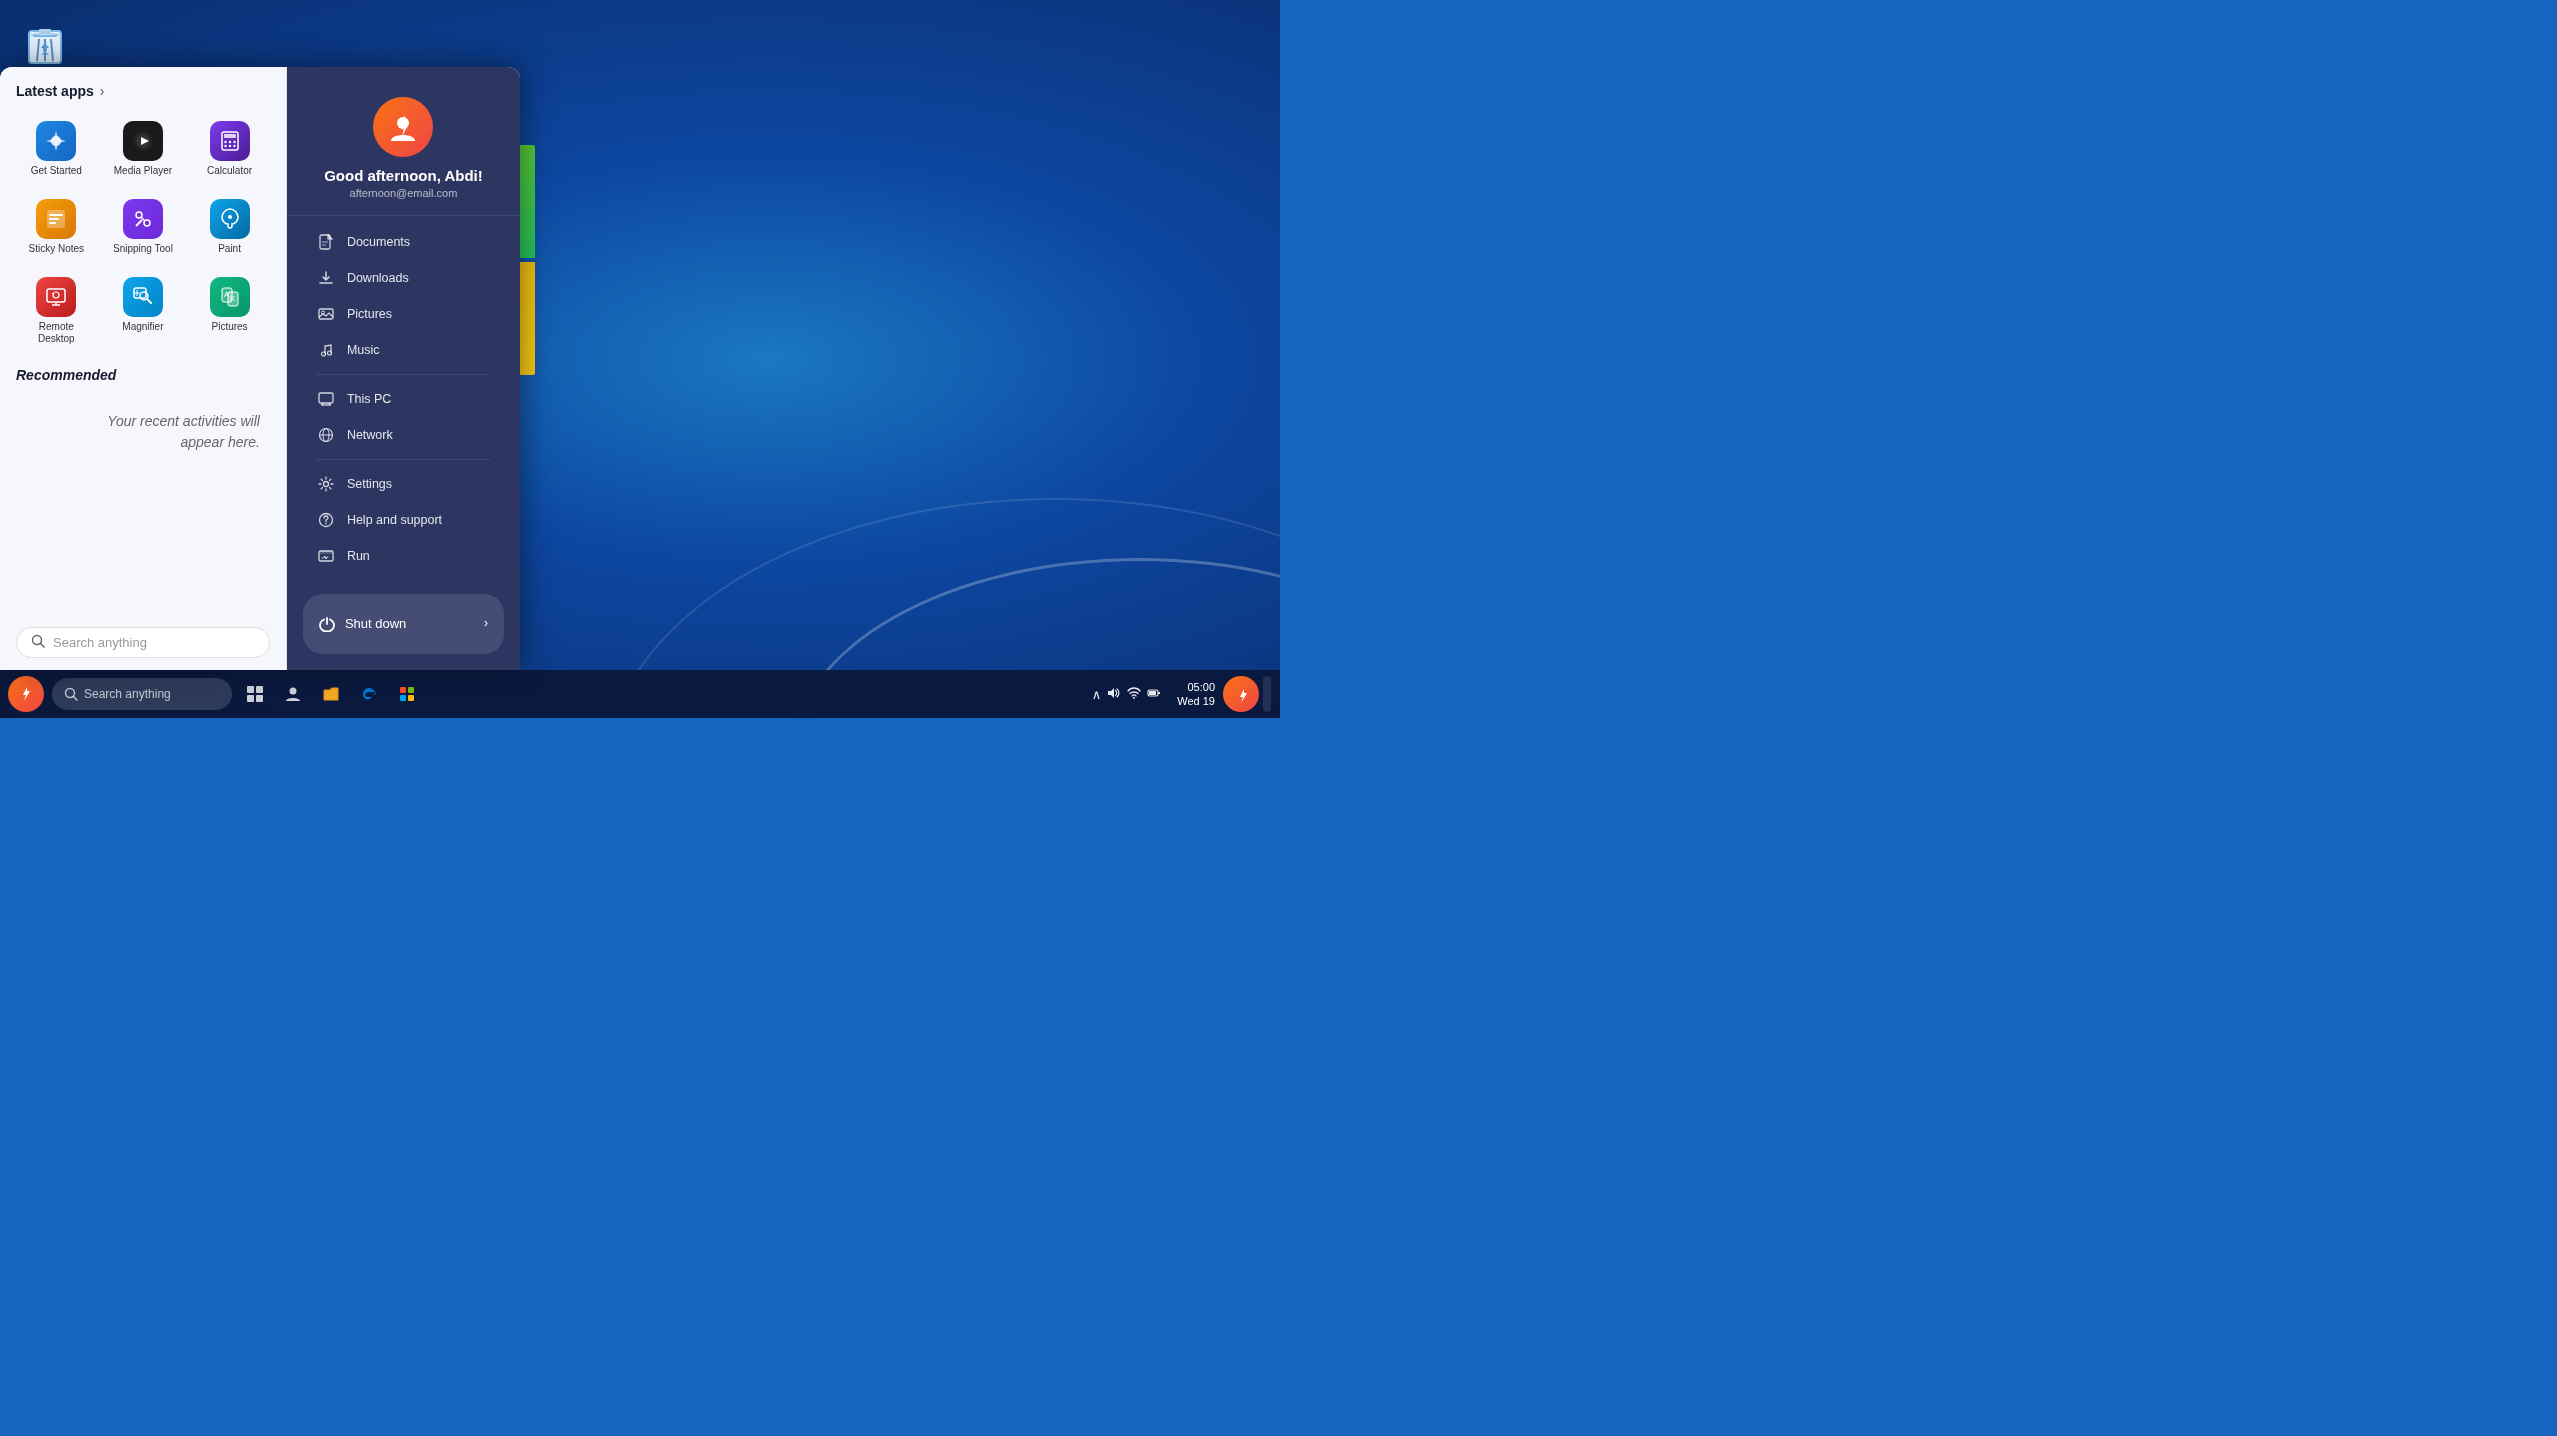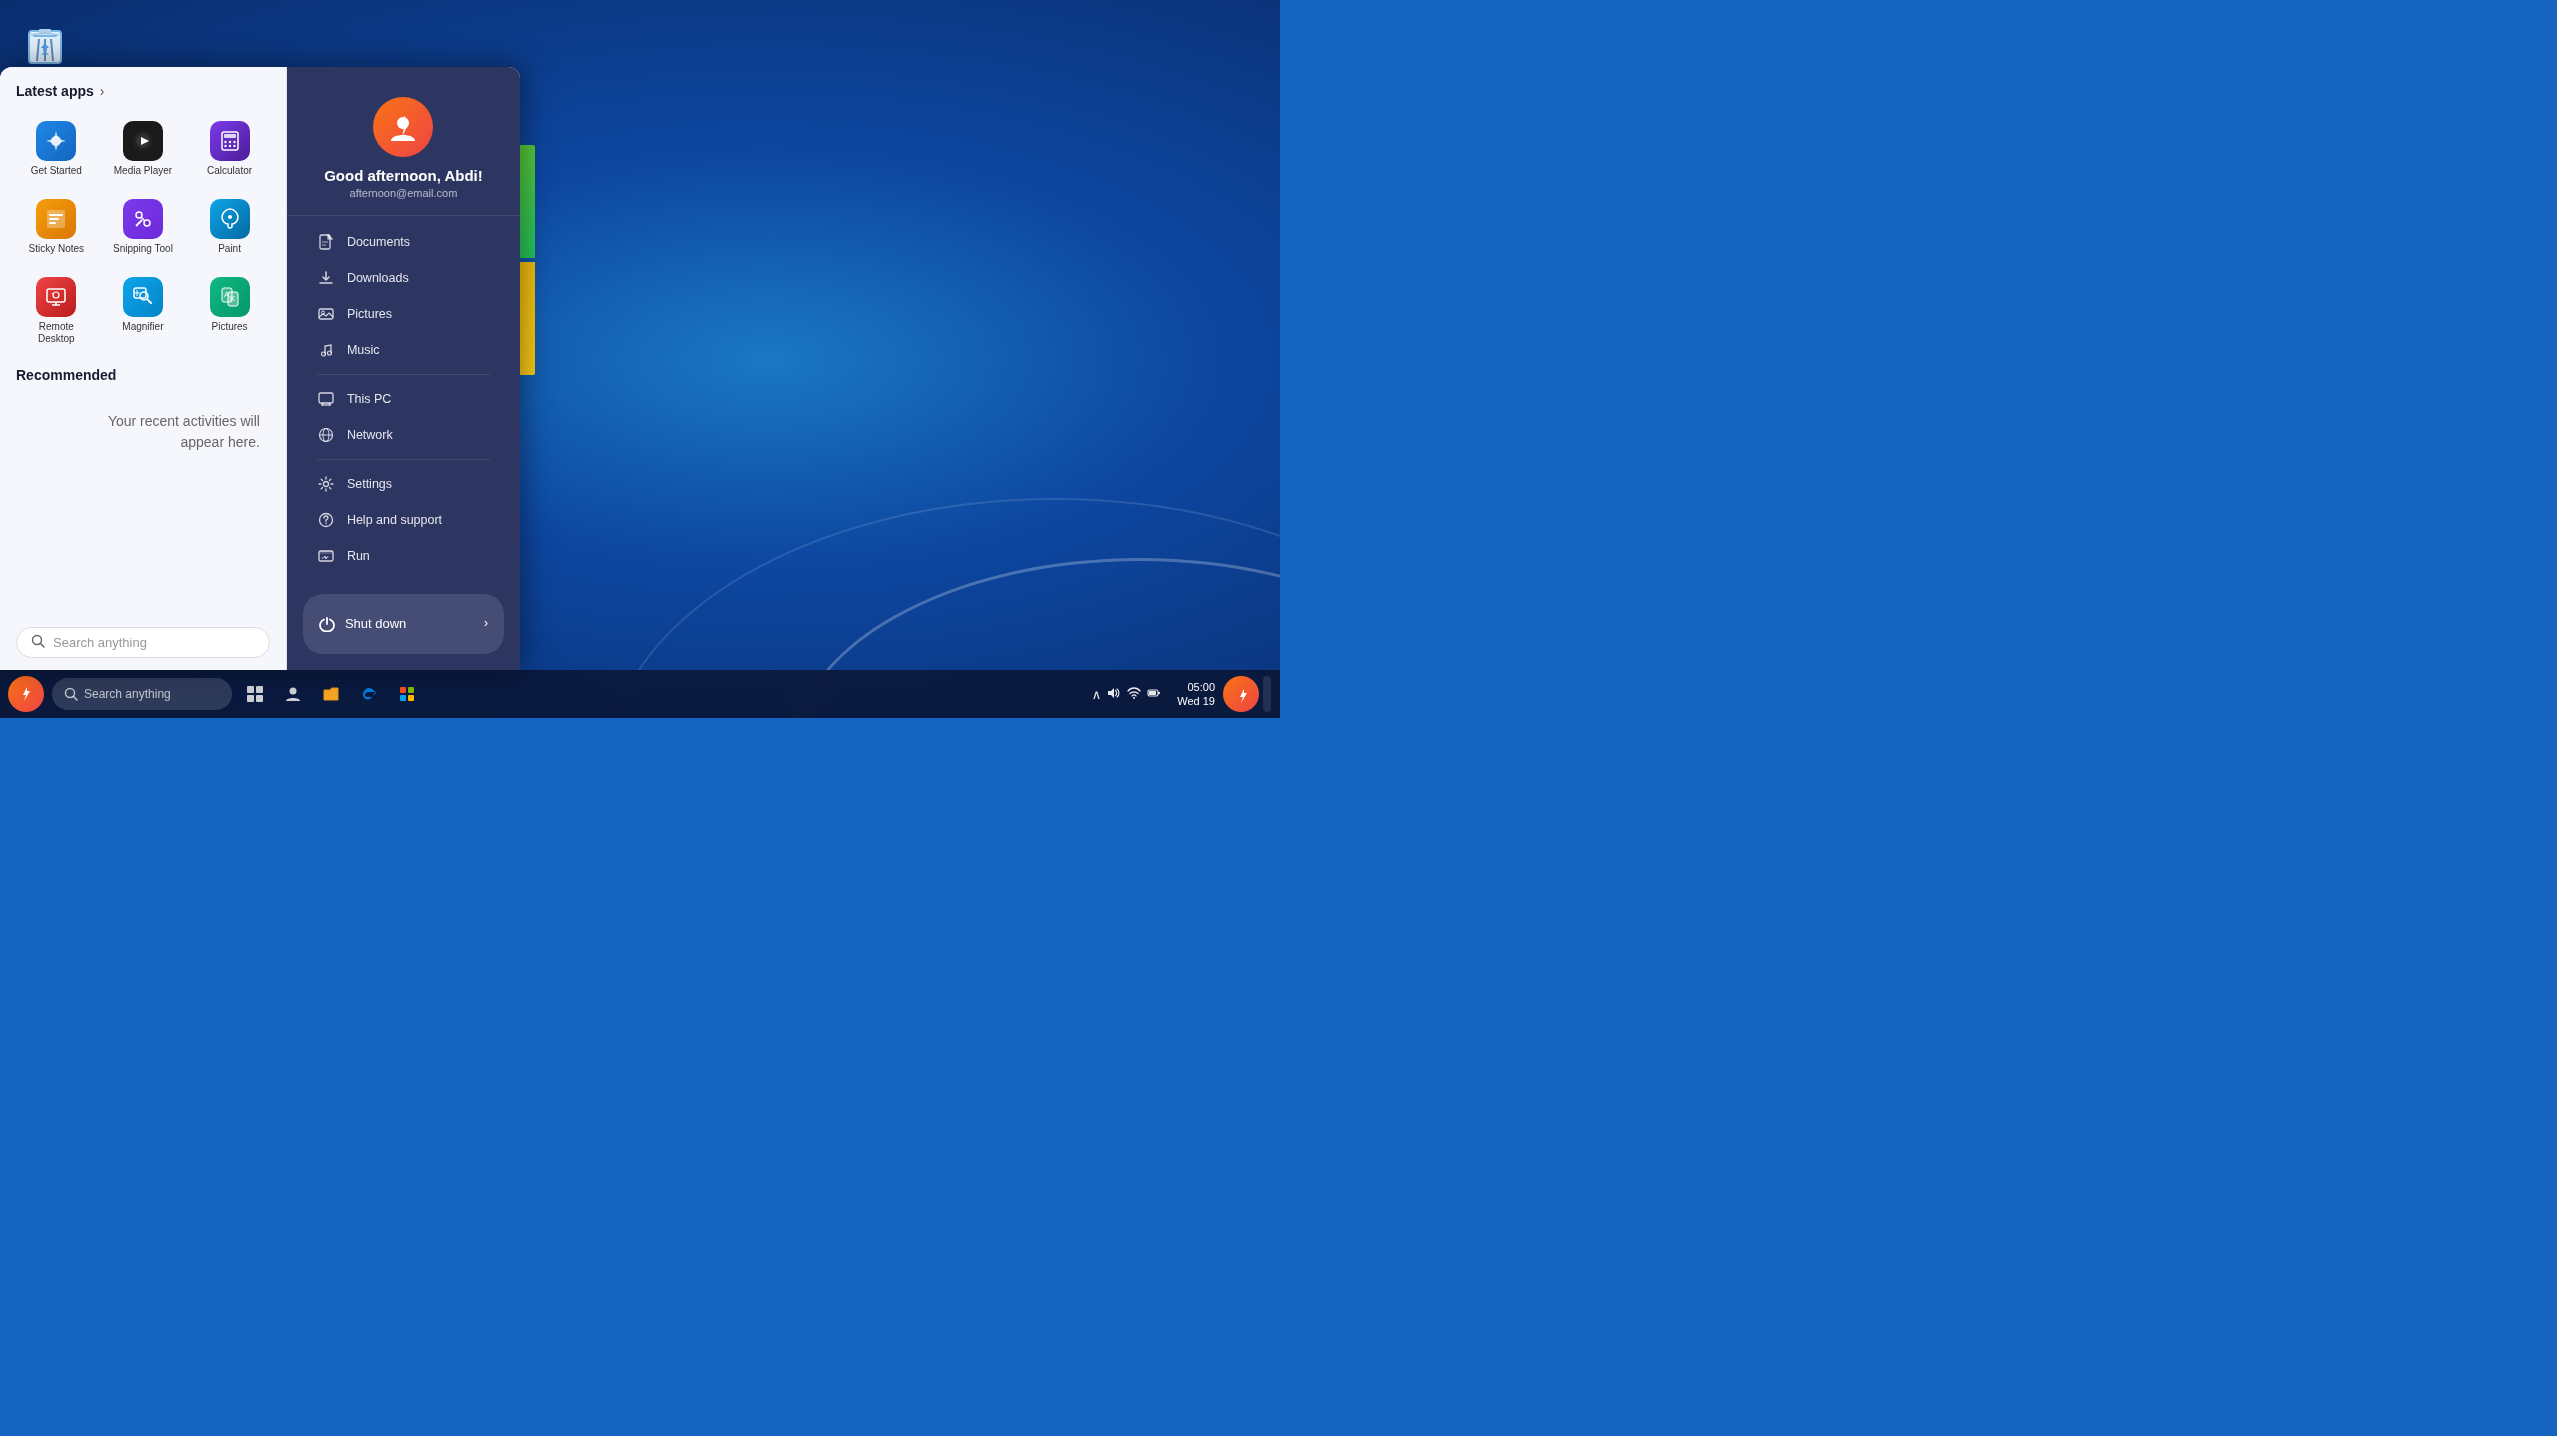--- a/index.html
+++ b/index.html
@@ -261,21 +261,21 @@
     .icon-get-started { background: linear-gradient(135deg, #1e88e5, #1565c0); }
     .icon-media-player { background: #1a1a1a; }
     .icon-calculator { background: linear-gradient(135deg, #7c3aed, #4c1d95); }
     .icon-sticky-notes { background: linear-gradient(135deg, #f59e0b, #d97706); }
     .icon-snipping { background: linear-gradient(135deg, #7c3aed, #6d28d9); }
     .icon-paint { background: linear-gradient(135deg, #0ea5e9, #0369a1); }
     .icon-remote { background: linear-gradient(135deg, #ef4444, #b91c1c); }
     .icon-magnifier { background: linear-gradient(135deg, #0ea5e9, #0284c7); }
     .icon-solitaire { background: linear-gradient(135deg, #10b981, #059669); }
 
-    .recommended-section { margin-bottom: 8px; }
+    .recommended-section { margin-bottom: 8px; font-style: italic; }
     .recommended-title {
       font-size: 14px;
       font-weight: 600;
       color: #1a1a2e;
       margin-bottom: 8px;
     }
     .recommended-empty {
       font-size: 14px;
       color: #666;
       text-align: right;

